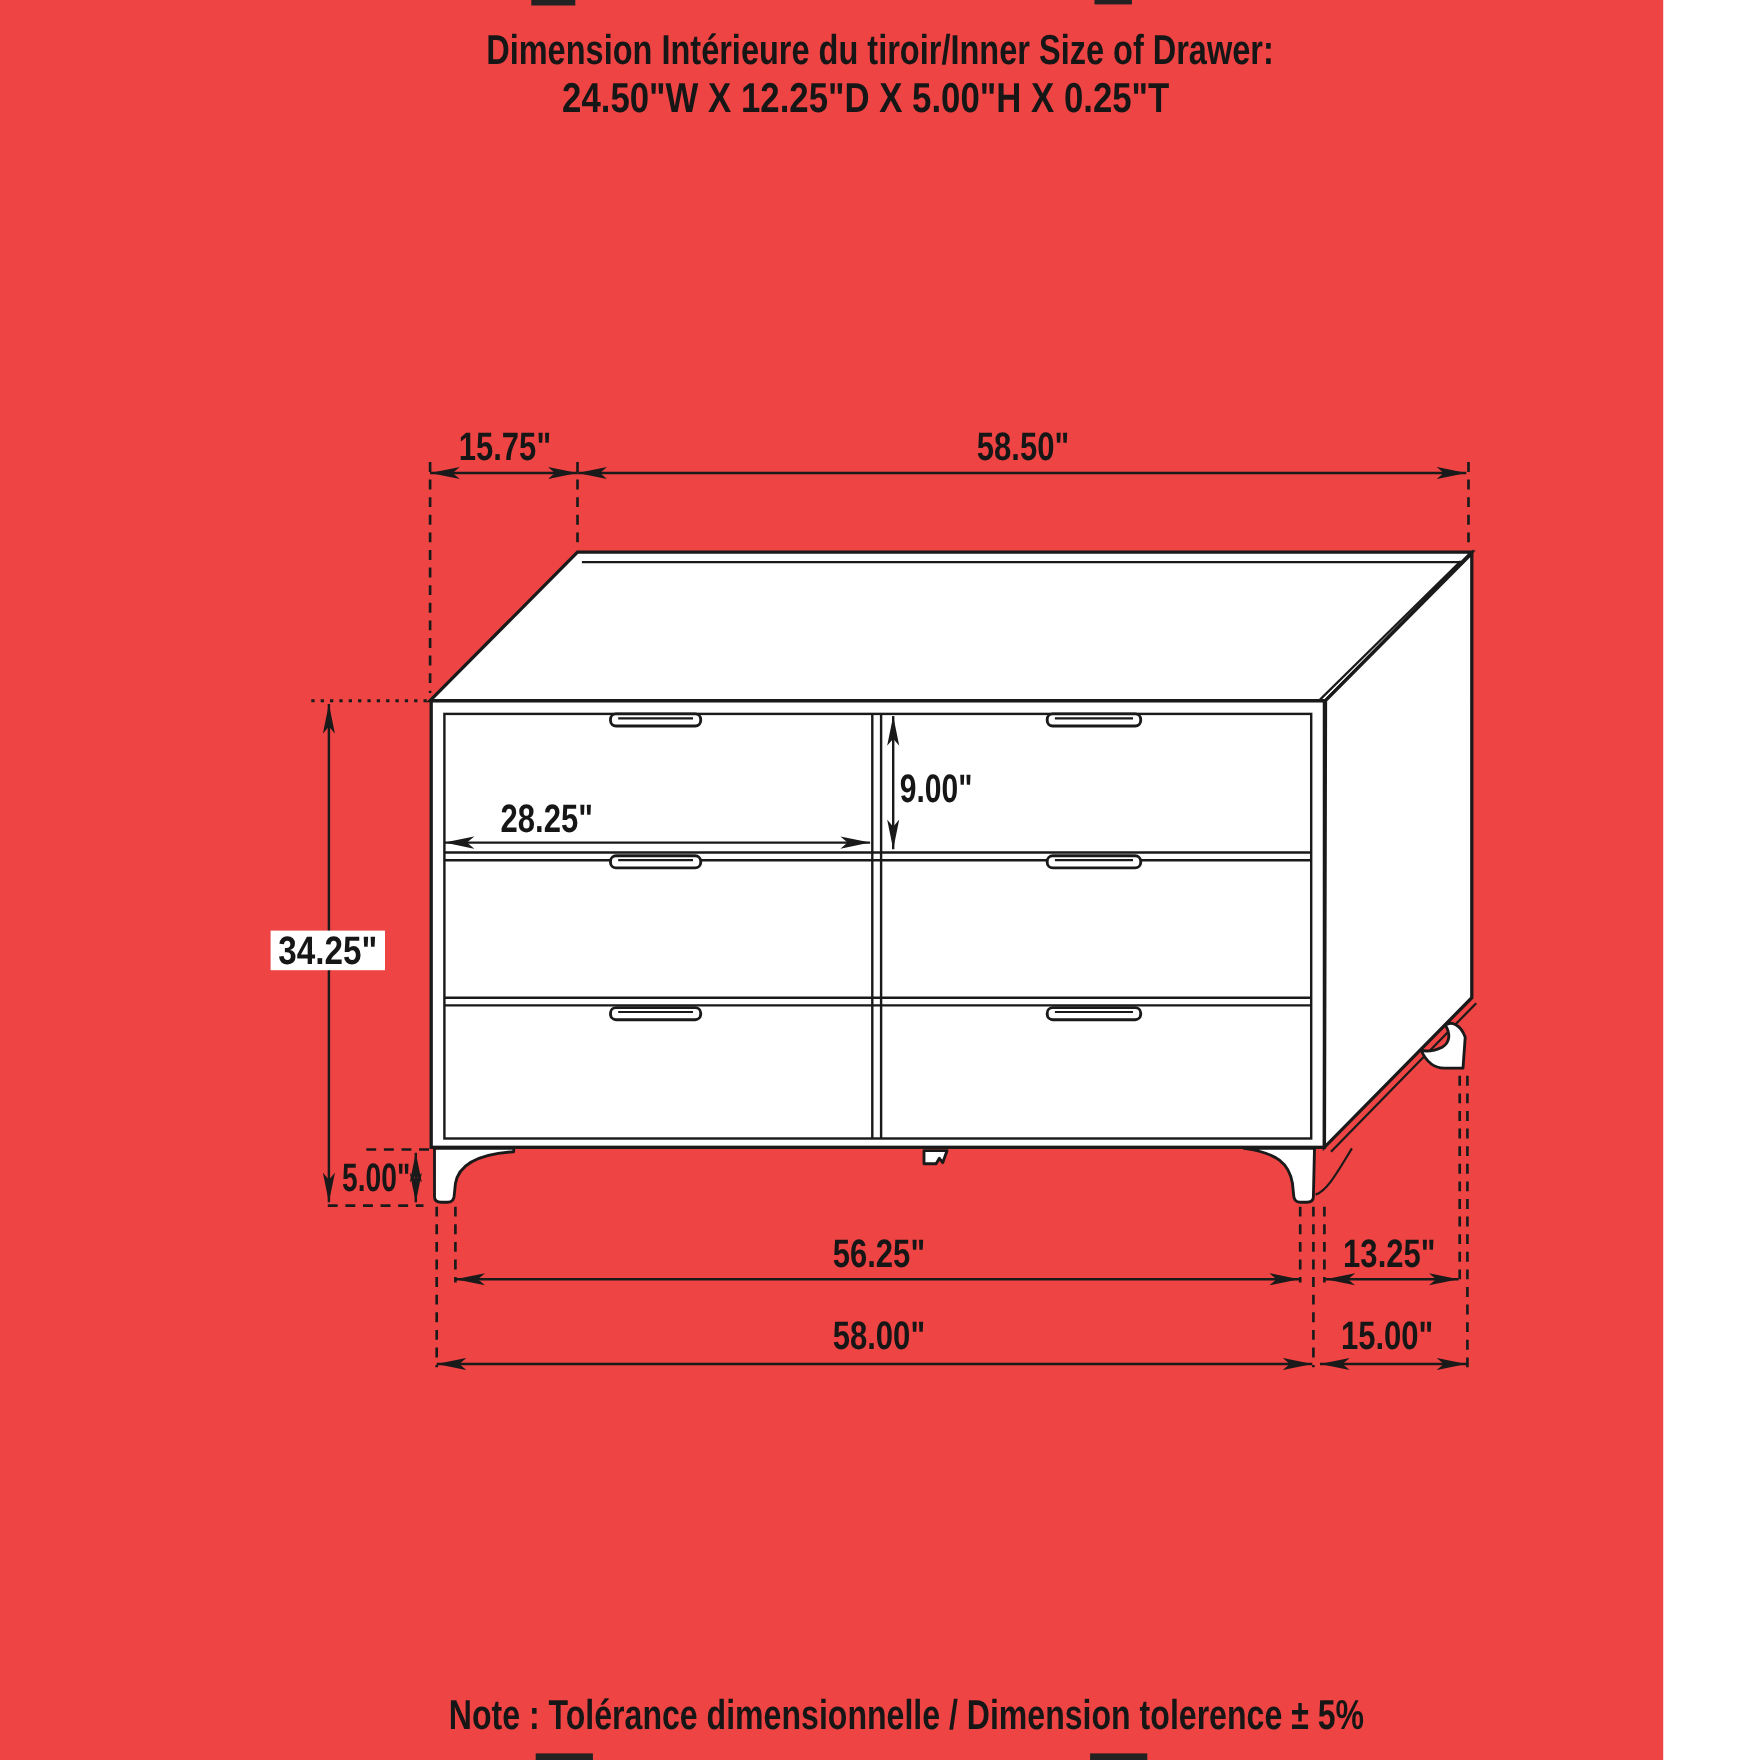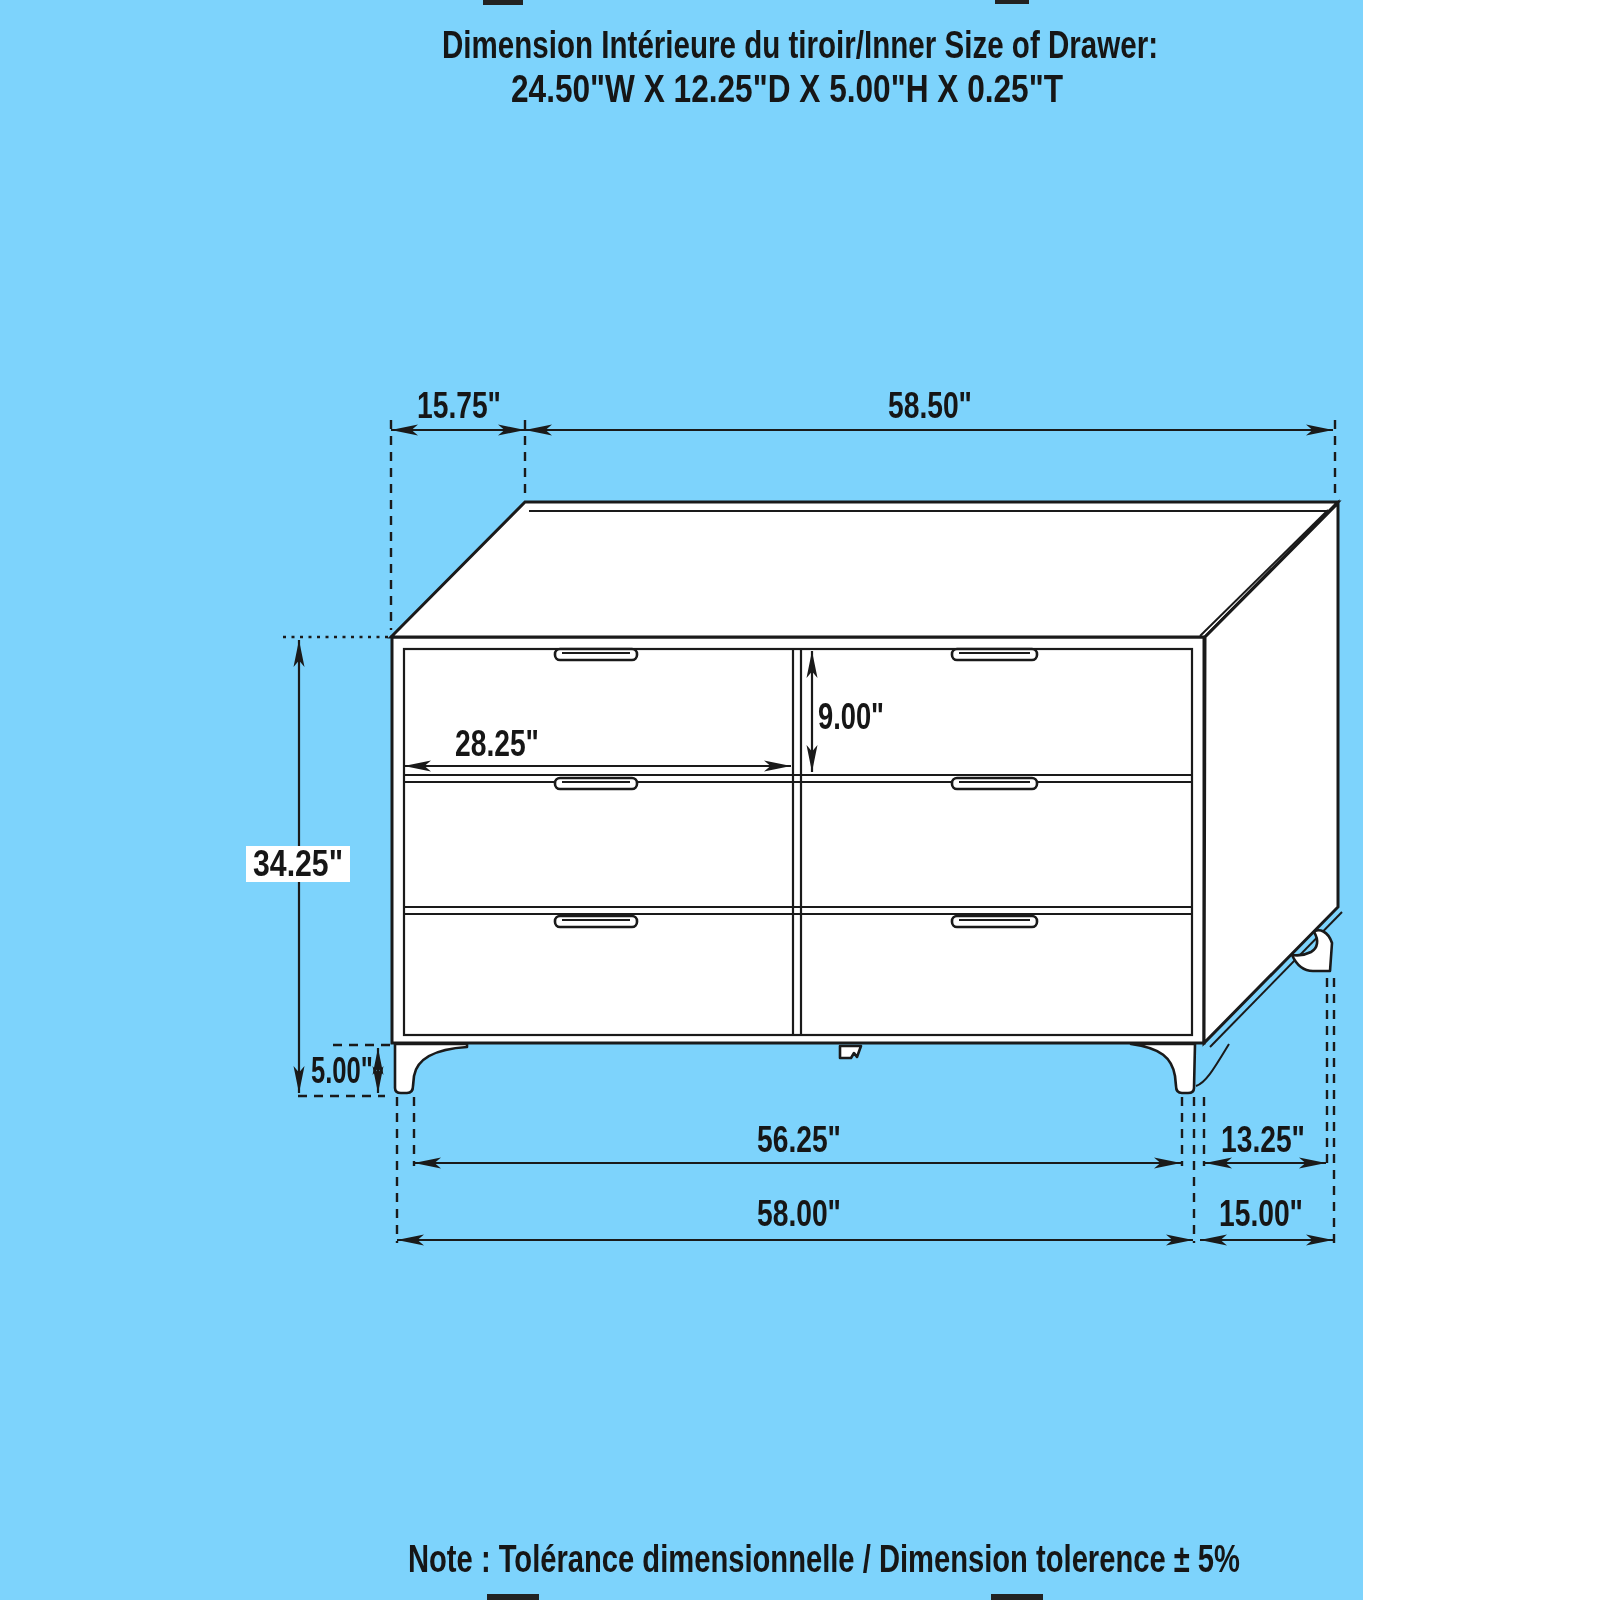--- a/index.html
+++ b/index.html
@@ -1,16 +1,16 @@
 <!DOCTYPE html>
 <html><head>
 <meta charset="utf-8">
 <style>
   html,body{margin:0;padding:0;background:#ffffff;}
-  .stage{position:relative;width:1363px;height:1600px;background:#7dd3fc;overflow:hidden;}
+  .stage{position:relative;width:1512px;height:1600px;background:#ef4444;overflow:hidden;}
   svg{display:block;position:absolute;left:0;top:0;}
   text{
     font-family:"Liberation Sans","DejaVu Sans",sans-serif;
     font-weight:bold;
     fill:#161616;
   }
   .title-text{font-size:38px;}
   .dim-text{font-size:36px;}
   .note-text{font-size:38px;}
   .outline{fill:#ffffff;stroke:#1a1a1a;stroke-width:3;stroke-linejoin:miter;}

